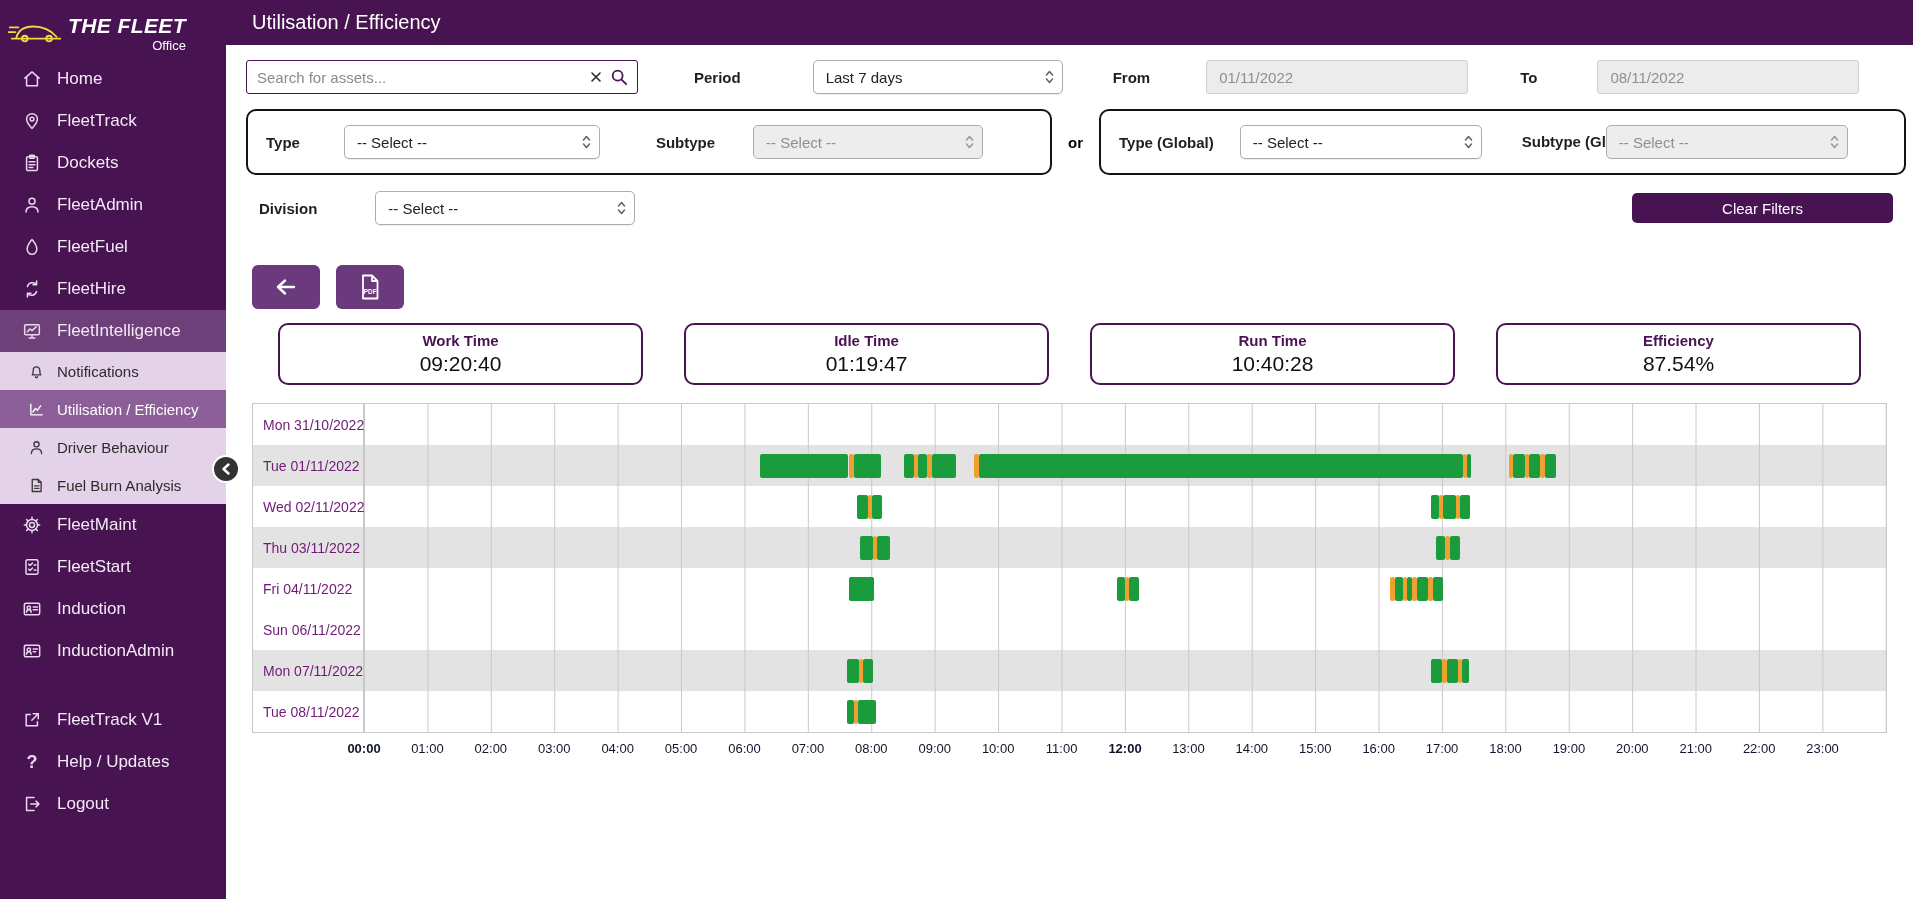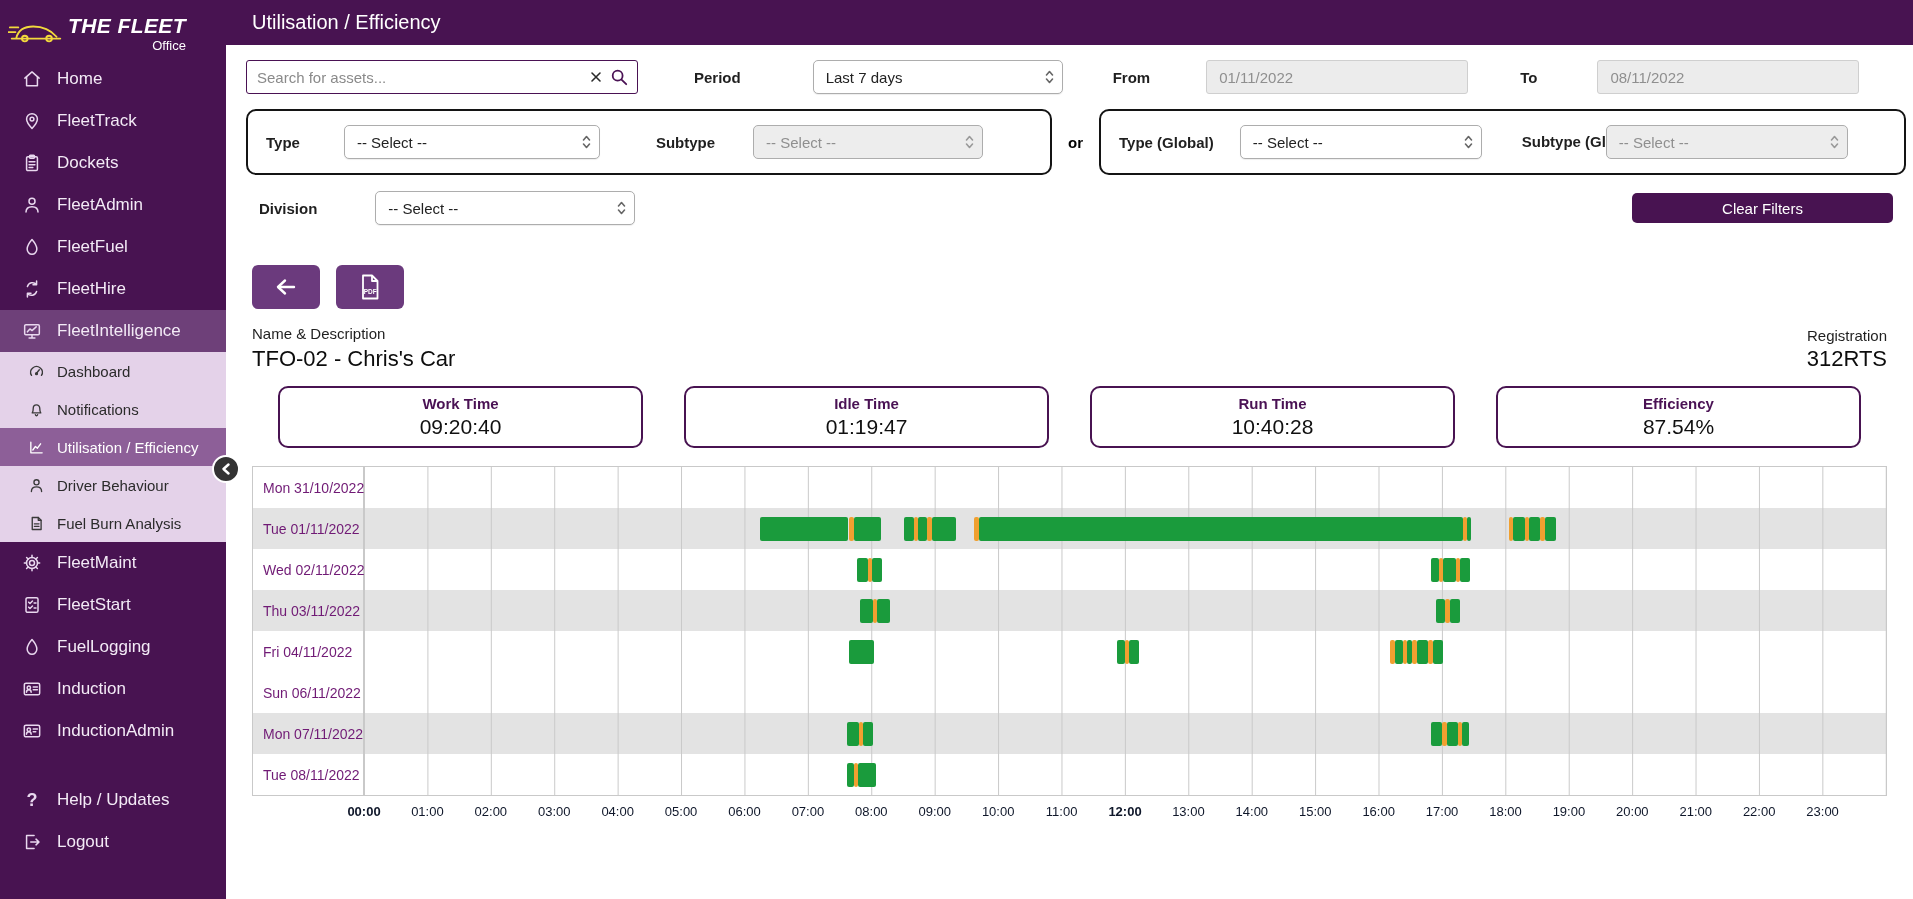--- a/index.html
+++ b/index.html
@@ -201,30 +201,20 @@
               <path d="M6.5 13 L9.5 9.5 L12 11.5 L17 7"></path>
             </svg>
         </span>
         <span class="nav-label">FleetIntelligence</span>
       </div>
 
       <div class="submenu">
         <div class="sub-item">
           <span class="nav-icon">
             <svg width="17" height="17" viewBox="0 0 24 24" fill="none" stroke="currentColor" stroke-width="1.9" stroke-linecap="round" stroke-linejoin="round">
-                <path d="M5 17.5 A8.2 8.2 0 1 1 19 17.5"></path>
-                <path d="M12 14.5 L16 9.5"></path>
-                <circle cx="12" cy="15" r="1.3" fill="currentColor"></circle>
-              </svg>
-          </span>
-          <span class="nav-label">Dashboard</span>
-        </div>
-        <div class="sub-item">
-          <span class="nav-icon">
-            <svg width="17" height="17" viewBox="0 0 24 24" fill="none" stroke="currentColor" stroke-width="1.9" stroke-linecap="round" stroke-linejoin="round">
                 <path d="M6 16.8 H18 C18 16.8 16.6 14.8 16.6 10.4 C16.6 7.6 14.7 5.4 12 5.4 C9.3 5.4 7.4 7.6 7.4 10.4 C7.4 14.8 6 16.8 6 16.8 Z"></path>
                 <path d="M10.4 19.2 C10.7 20.2 11.3 20.8 12 20.8 C12.7 20.8 13.3 20.2 13.6 19.2"></path>
               </svg>
           </span>
           <span class="nav-label">Notifications</span>
         </div>
         <div class="sub-item active">
           <span class="nav-icon">
             <svg width="17" height="17" viewBox="0 0 24 24" fill="none" stroke="currentColor" stroke-width="1.9" stroke-linecap="round" stroke-linejoin="round">
                 <path d="M4 4.5 V19.5 H20"></path>
@@ -271,28 +261,20 @@
               <path d="M8 8.6 L9.6 10.2 L12.6 7.2"></path>
               <path d="M8 14.6 L9.6 16.2 L12.6 13.2"></path>
               <path d="M14.5 9.5 H16.8 M14.5 15.5 H16.8"></path>
             </svg>
         </span>
         <span class="nav-label">FleetStart</span>
       </div>
       <div class="nav-item">
         <span class="nav-icon">
           <svg width="20" height="20" viewBox="0 0 24 24" fill="none" stroke="currentColor" stroke-width="1.8" stroke-linecap="round" stroke-linejoin="round">
-              <path d="M12 3 C12 3 6.2 9.8 6.2 14.3 C6.2 17.8 8.8 20.8 12 20.8 C15.2 20.8 17.8 17.8 17.8 14.3 C17.8 9.8 12 3 12 3 Z"></path>
-            </svg>
-        </span>
-        <span class="nav-label">FuelLogging</span>
-      </div>
-      <div class="nav-item">
-        <span class="nav-icon">
-          <svg width="20" height="20" viewBox="0 0 24 24" fill="none" stroke="currentColor" stroke-width="1.8" stroke-linecap="round" stroke-linejoin="round">
               <rect x="2.8" y="5" width="18.4" height="14" rx="2"></rect>
               <circle cx="8.2" cy="10.5" r="2"></circle>
               <path d="M5.4 15.8 C5.4 13.9 6.7 13 8.2 13 C9.7 13 11 13.9 11 15.8"></path>
               <path d="M13.5 9.5 H18.5 M13.5 13 H18.5"></path>
             </svg>
         </span>
         <span class="nav-label">Induction</span>
       </div>
       <div class="nav-item">
         <span class="nav-icon">
@@ -300,20 +282,30 @@
               <rect x="2.8" y="5" width="18.4" height="14" rx="2"></rect>
               <circle cx="8.2" cy="10.5" r="2"></circle>
               <path d="M5.4 15.8 C5.4 13.9 6.7 13 8.2 13 C9.7 13 11 13.9 11 15.8"></path>
               <path d="M13.5 9.5 H18.5 M13.5 13 H16.5"></path>
             </svg>
         </span>
         <span class="nav-label">InductionAdmin</span>
       </div>
 
       <div class="nav-bottom">
+        <div class="nav-item">
+          <span class="nav-icon">
+            <svg width="20" height="20" viewBox="0 0 24 24" fill="none" stroke="currentColor" stroke-width="1.8" stroke-linecap="round" stroke-linejoin="round">
+                <path d="M10 5.5 H5 V19 H18.5 V14"></path>
+                <path d="M13.5 4.5 H19.5 V10.5"></path>
+                <path d="M19.5 4.5 L11.8 12.2"></path>
+              </svg>
+          </span>
+          <span class="nav-label">FleetTrack V1</span>
+        </div>
         <div class="nav-item">
           <span class="nav-icon">
               <span class="q-glyph">?</span>
             </span>
           <span class="nav-label">Help / Updates</span>
         </div>
         <div class="nav-item">
           <span class="nav-icon">
             <svg width="20" height="20" viewBox="0 0 24 24" fill="none" stroke="currentColor" stroke-width="1.8" stroke-linecap="round" stroke-linejoin="round">
                 <path d="M14.5 4.2 H5.5 V19.8 H14.5"></path>
@@ -442,30 +434,20 @@
           <span>
             <svg width="24" height="28" viewBox="0 0 24 28" fill="none" stroke="#fff" stroke-width="1.8" stroke-linejoin="round">
                 <path d="M5 2.5 H14 L19.5 8 V25.5 H5 Z"></path>
                 <path d="M14 2.5 V8 H19.5"></path>
                 <text x="12.2" y="20.5" text-anchor="middle" font-size="6.5" font-weight="bold" fill="#fff" stroke="none" font-family="Liberation Sans, sans-serif">PDF</text>
               </svg>
           </span>
         </button>
       </div>
 
-      <div class="asset-row">
-        <div>
-          <div class="asset-label">Name &amp; Description</div>
-          <div class="asset-name">TFO-02 - Chris's Car</div>
-        </div>
-        <div class="reg-block">
-          <div class="reg-label">Registration</div>
-          <div class="reg-value">312RTS</div>
-        </div>
-      </div>
 
       <div class="stats-row">
         <div class="stat-card">
           <div class="stat-label">Work Time</div>
           <div class="stat-value">09:20:40</div>
         </div>
         <div class="stat-card">
           <div class="stat-label">Idle Time</div>
           <div class="stat-value">01:19:47</div>
         </div>

